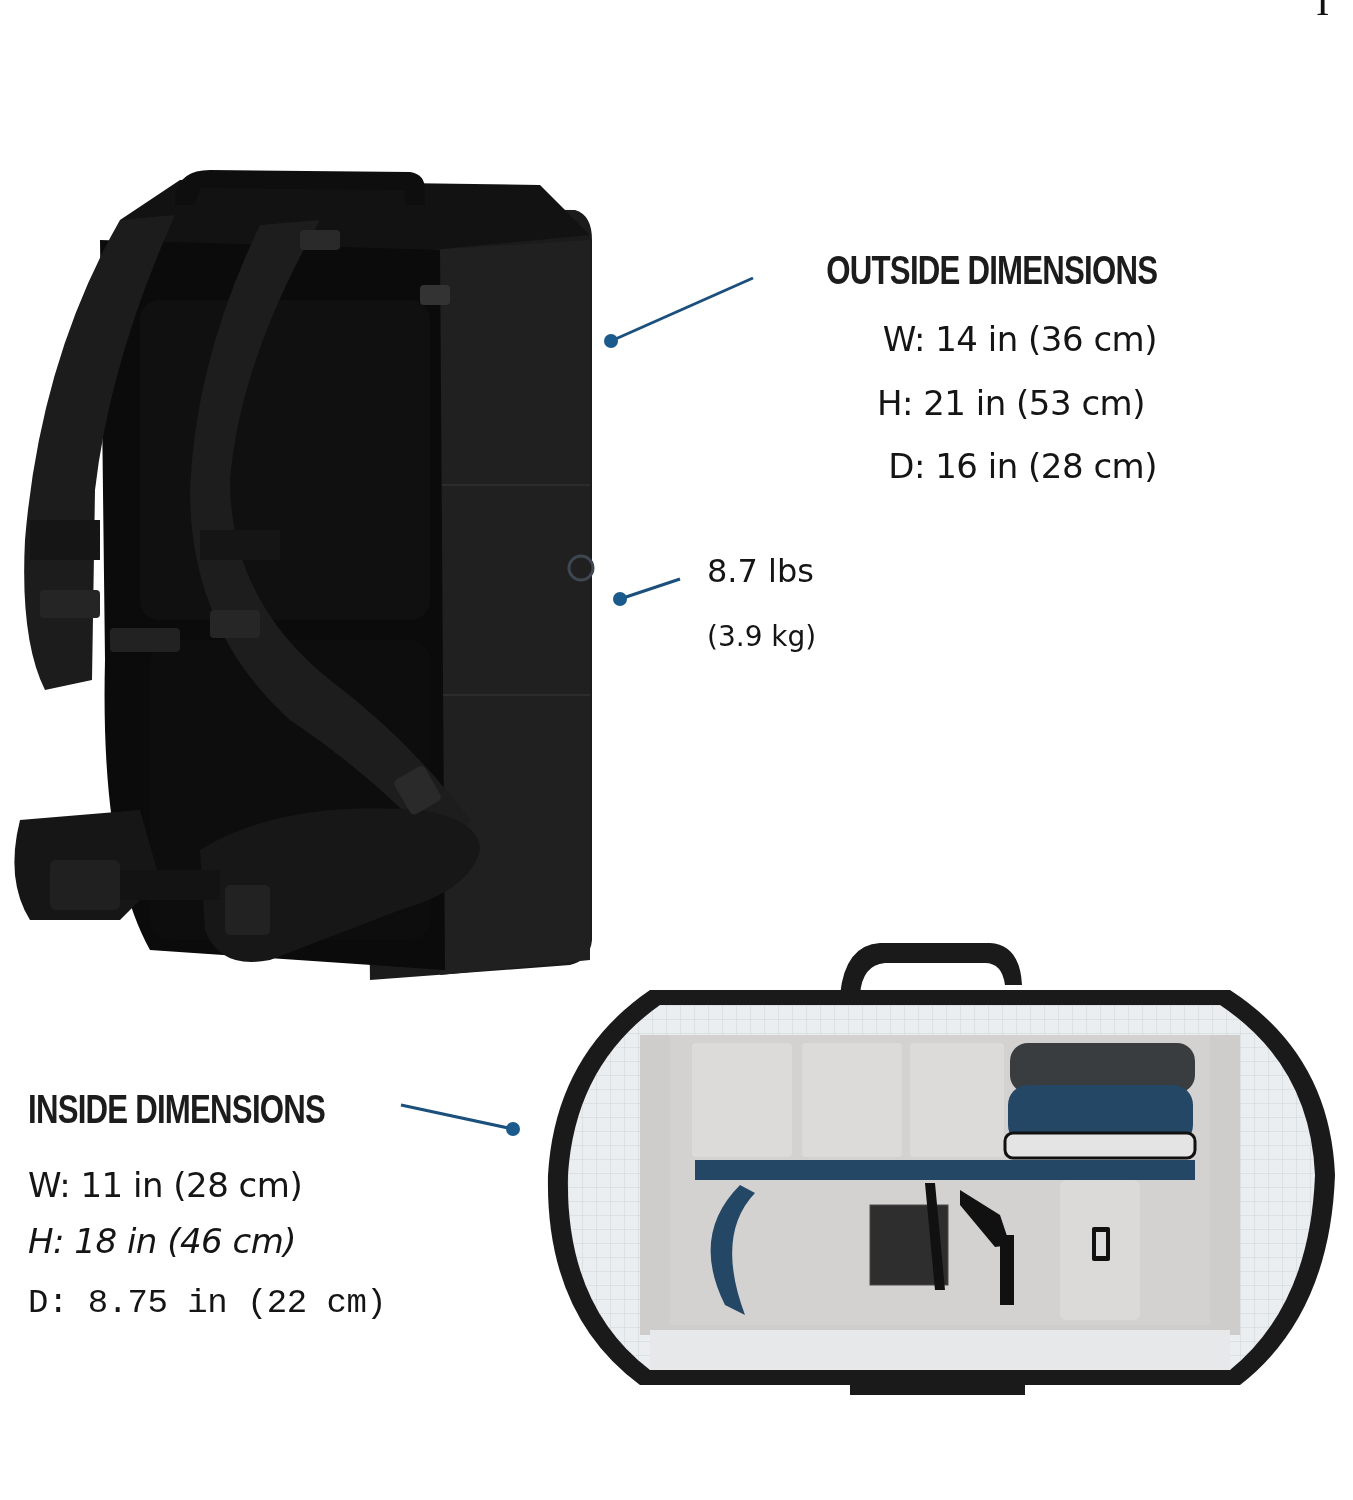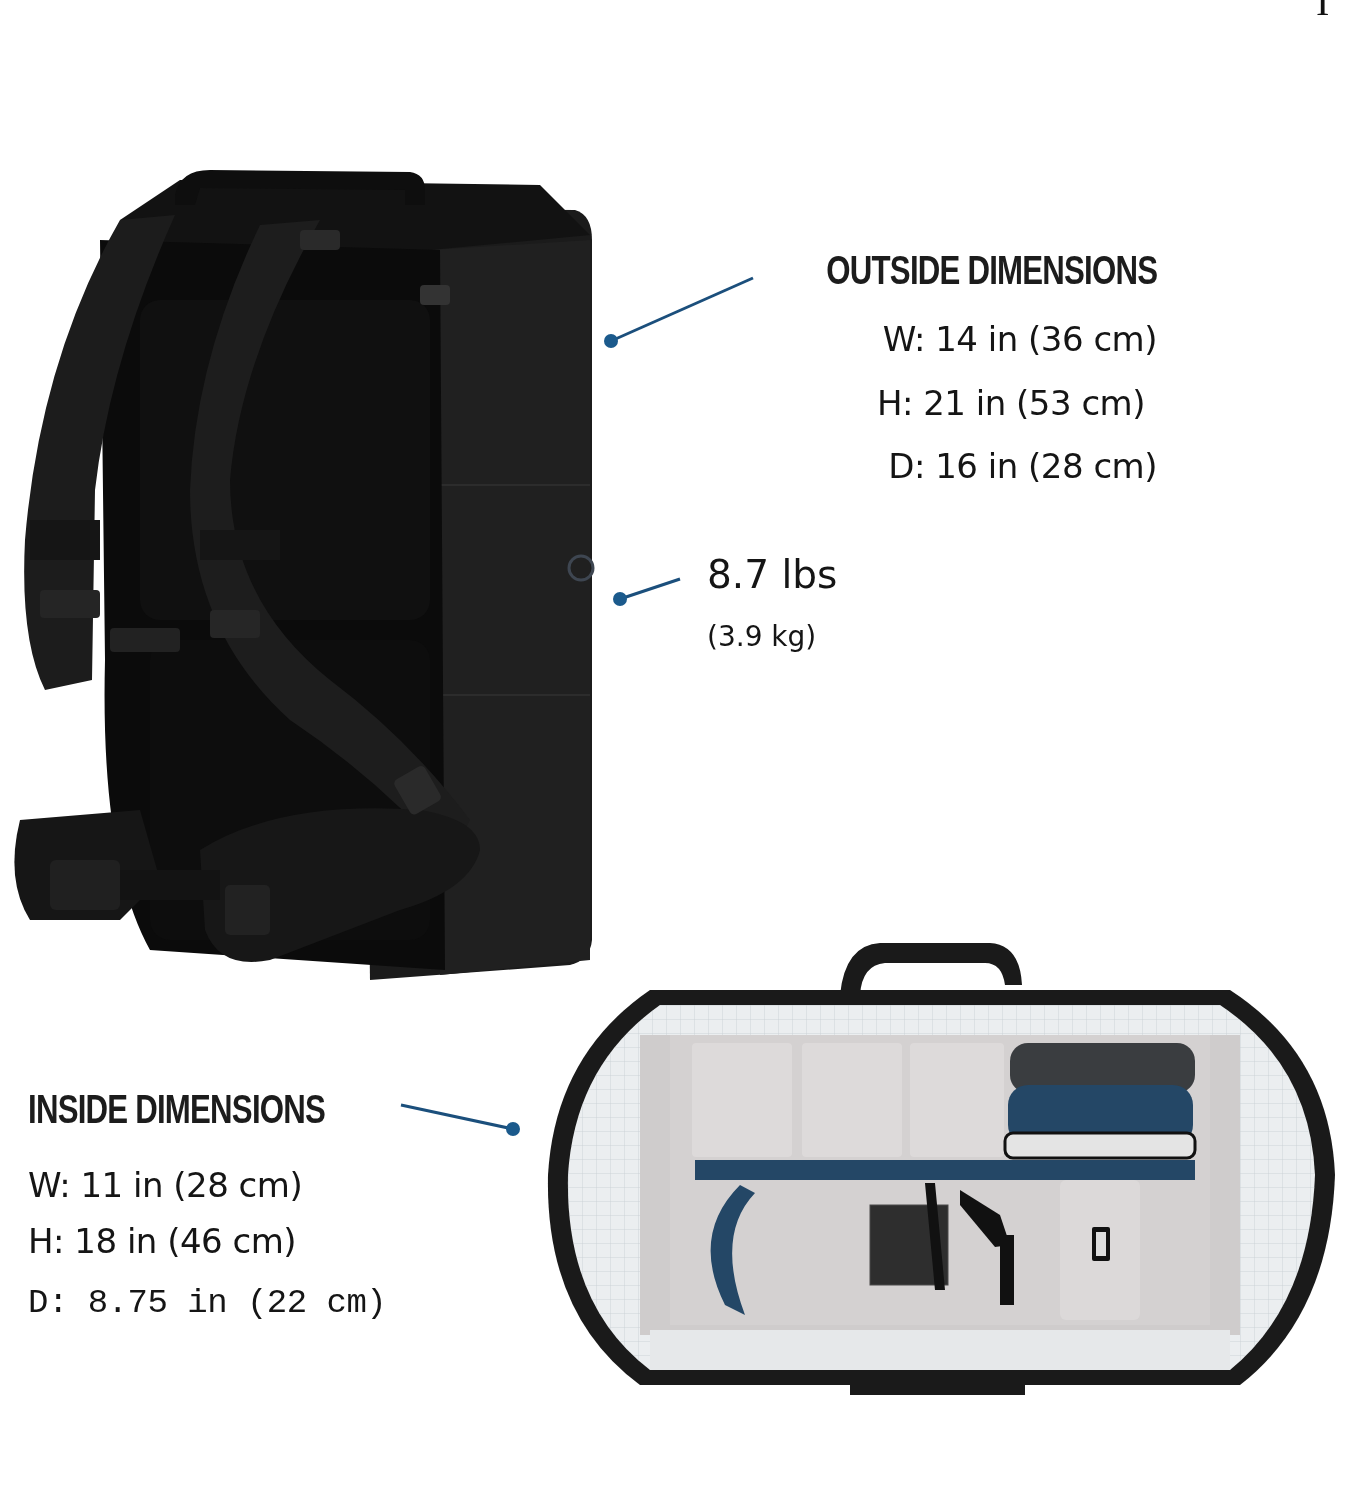--- a/index.html
+++ b/index.html
@@ -69,26 +69,26 @@
 <div class="abs dim right" style="right:196px; top:319px;">W: 14 in (36 cm)</div>
 <div class="abs dim right" style="right:208px; top:383px;text-align:right;">H: 21 in (53 cm)</div>
 <div class="abs dim right" style="right:196px; top:446px;">D: 16 in (28 cm)</div>
 
 <div class="abs" style="left:605px; top:570px; width:90px; height:45px;">
   <svg width="90" height="45" viewBox="0 0 90 45">
     <line x1="15" y1="29" x2="75" y2="9" stroke="#1b4f7c" stroke-width="3"></line>
     <circle cx="15" cy="29" r="7" fill="#1b5a8c"></circle>
   </svg>
 </div>
-<div class="abs weight" style="left:707px; top:552px; font-size:39px;">8.7 lbs</div>
+<div class="abs weight" style="left:707px; top:552px; font-size:32px;">8.7 lbs</div>
 <div class="abs weight" style="left:707px; top:620px; font-size:28px;">(3.9 kg)</div>
 
 <div class="abs heading left" style="left:28px; top:1087px;">INSIDE DIMENSIONS</div>
 <div class="abs dim" style="left:28px; top:1157px;margin-top:8px;">W: 11 in (28 cm)</div>
-<div class="abs dim" style="left:28px; top:1221px;">H: 18 in (46 cm)</div>
+<div class="abs dim" style="left:28px; top:1221px;font-style:italic;">H: 18 in (46 cm)</div>
 <div class="abs dim" style="left:28px; top:1284px;font-family:Liberation Mono, monospace;">D: 8.75 in (22 cm)</div>
 
 <div class="abs" style="left:395px; top:1095px; width:130px; height:45px;">
   <svg width="130" height="45" viewBox="0 0 130 45">
     <line x1="6" y1="10" x2="118" y2="34" stroke="#1b4f7c" stroke-width="3"></line>
     <circle cx="118" cy="34" r="7" fill="#1b5a8c"></circle>
   </svg>
 </div>
 
 <div class="abs" style="left:540px; top:935px; width:800px; height:460px;">

